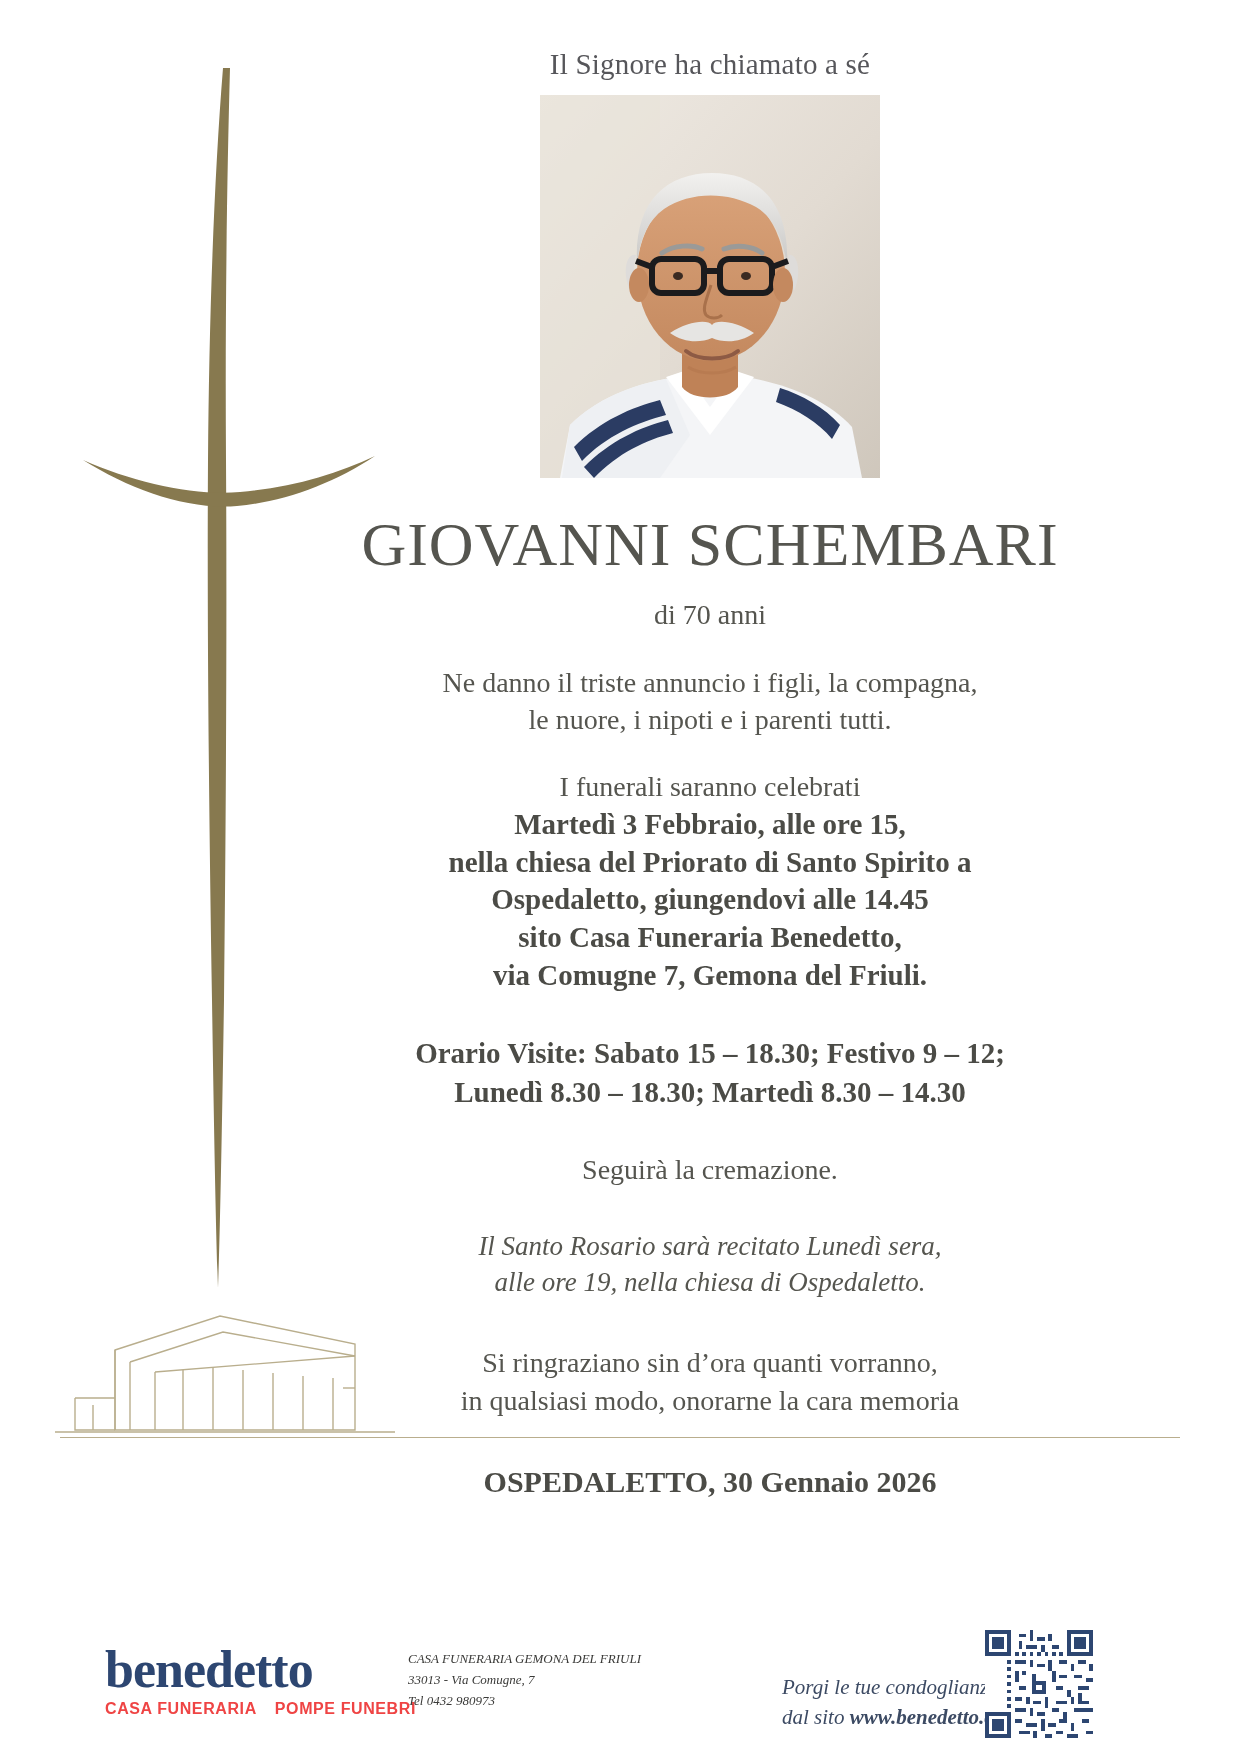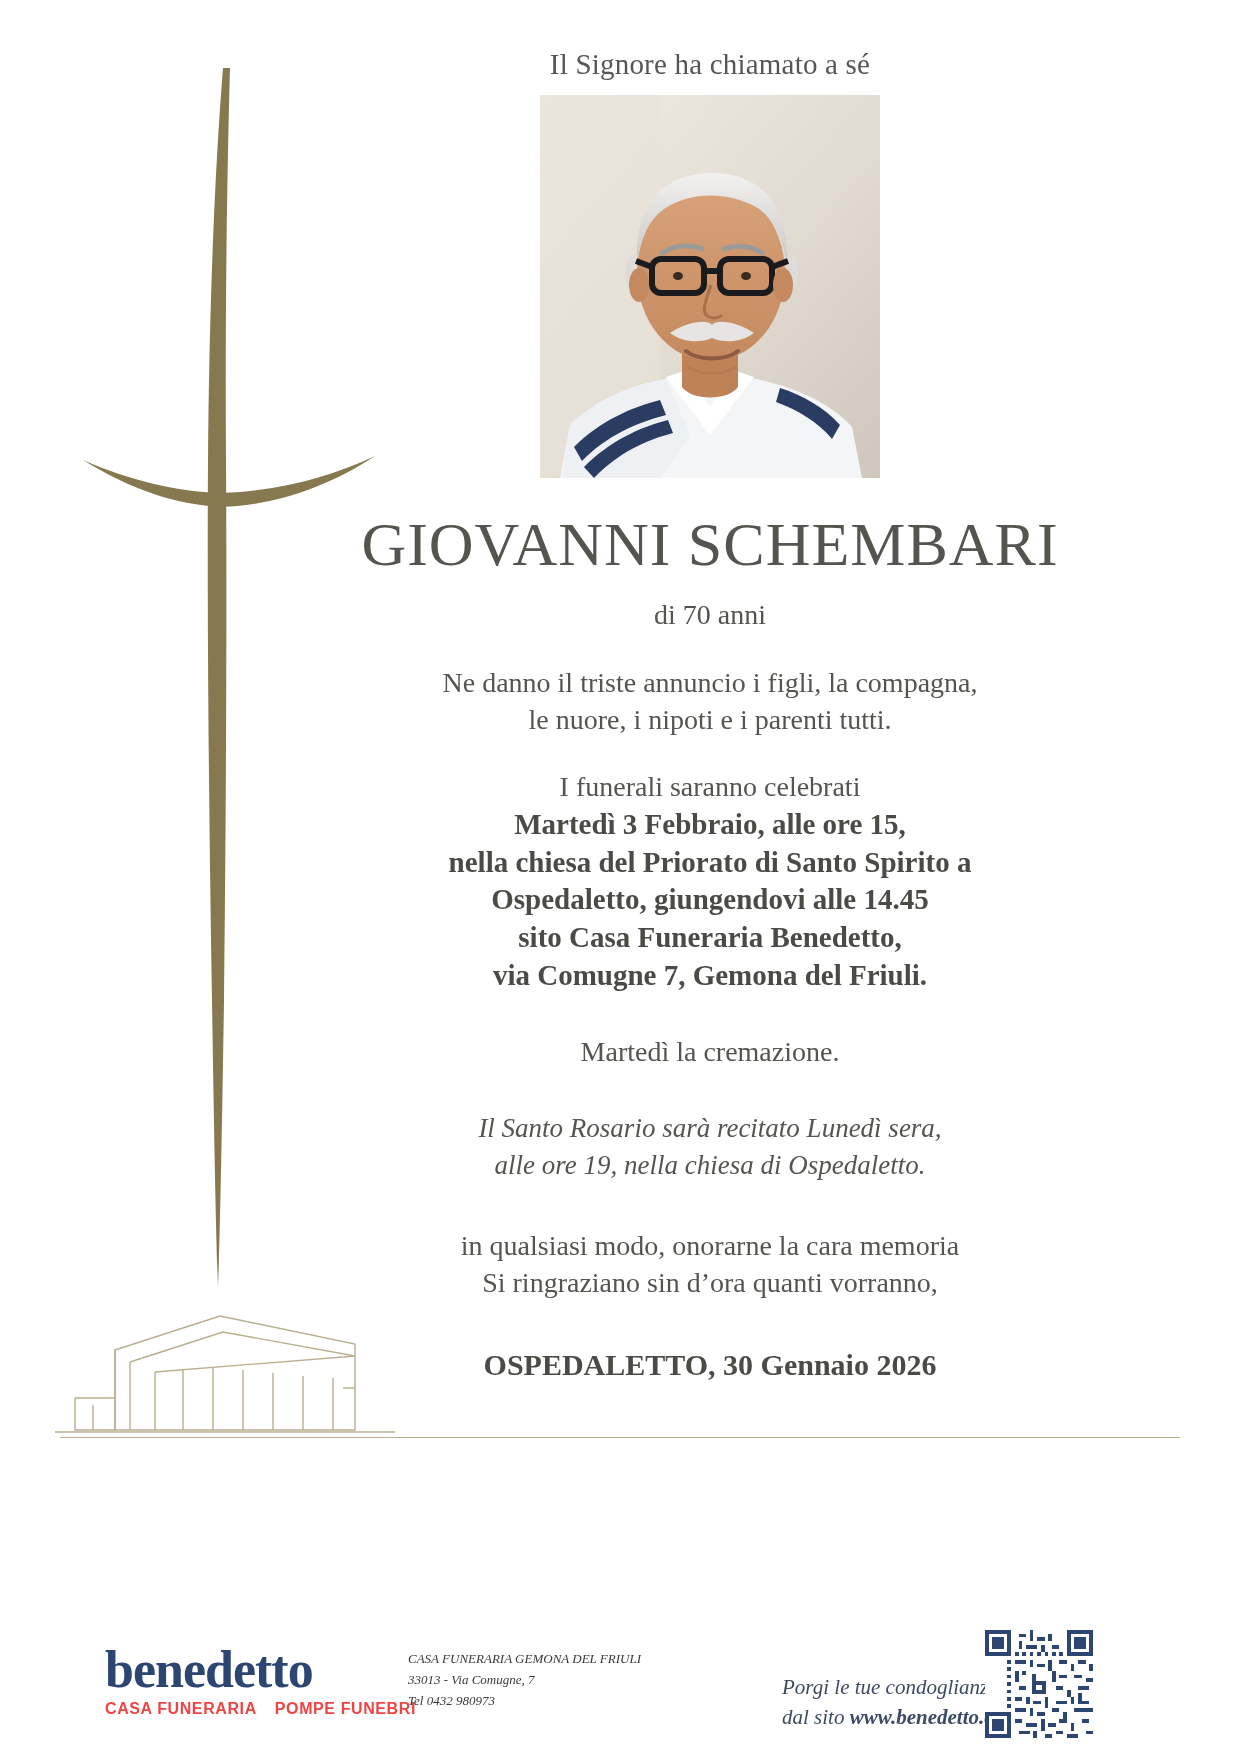--- a/index.html
+++ b/index.html
@@ -214,31 +214,35 @@
       <div class="reg-line">I funerali saranno celebrati</div>
       <div class="bold-block">
         <div>Martedì 3 Febbraio, alle ore 15,</div>
         <div>nella chiesa del Priorato di Santo Spirito a</div>
         <div>Ospedaletto, giungendovi alle 14.45</div>
         <div>sito Casa Funeraria Benedetto,</div>
         <div>via Comugne 7, Gemona del Friuli.</div>
       </div>
     </div>
 
-
-    <div class="cremation">Martedì la cremazione.</div>
+    <div class="hours">
+      <div>Orario Visite: Sabato 15 – 18.30; Festivo 9 – 12;</div>
+      <div>Lunedì 8.30 – 18.30; Martedì 8.30 – 14.30</div>
+    </div>
+
+    <div class="cremation">Seguirà la cremazione.</div>
 
     <div class="rosary">
       <div>Il Santo Rosario sarà recitato Lunedì sera,</div>
       <div>alle ore 19, nella chiesa di Ospedaletto.</div>
     </div>
 
     <div class="thanks">
+      <div>Si ringraziano sin d’ora quanti vorranno,</div>
       <div>in qualsiasi modo, onorarne la cara memoria</div>
-      <div>Si ringraziano sin d’ora quanti vorranno,</div>
     </div>
 
     <div class="place-date">OSPEDALETTO, 30 Gennaio 2026</div>
   </div>
 
   <div class="footer-rule"></div>
 
   <div class="logo">
     <div class="logo-word">benedetto</div>
     <div class="logo-tag">

